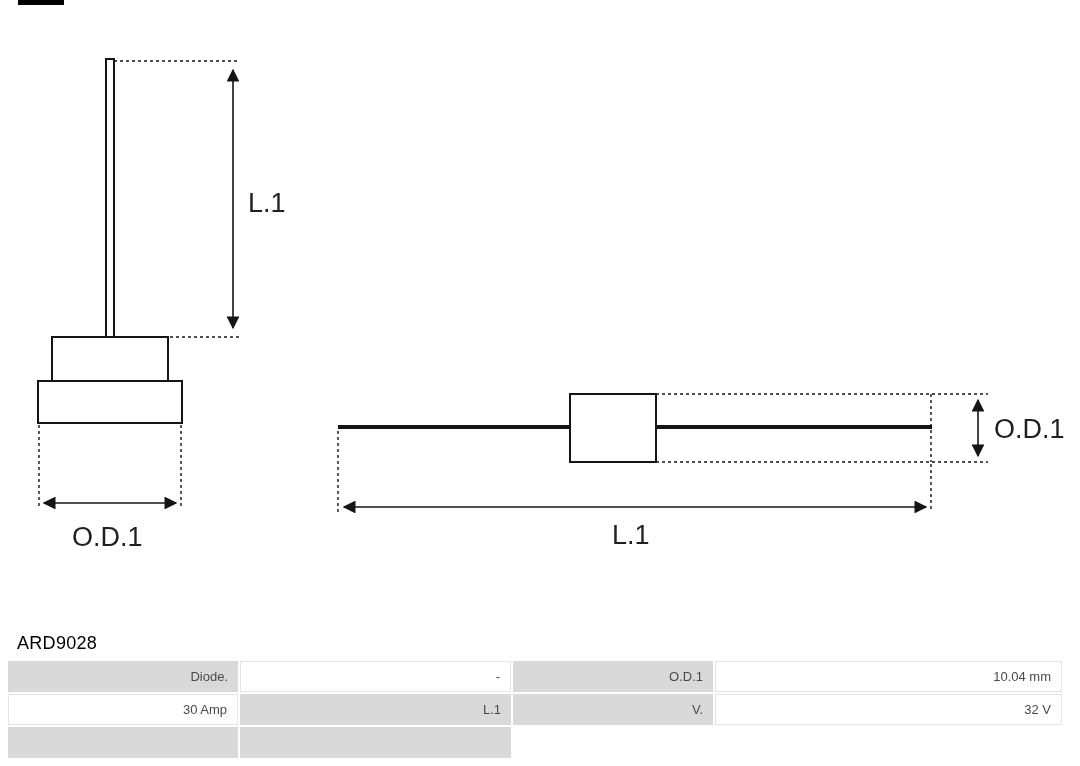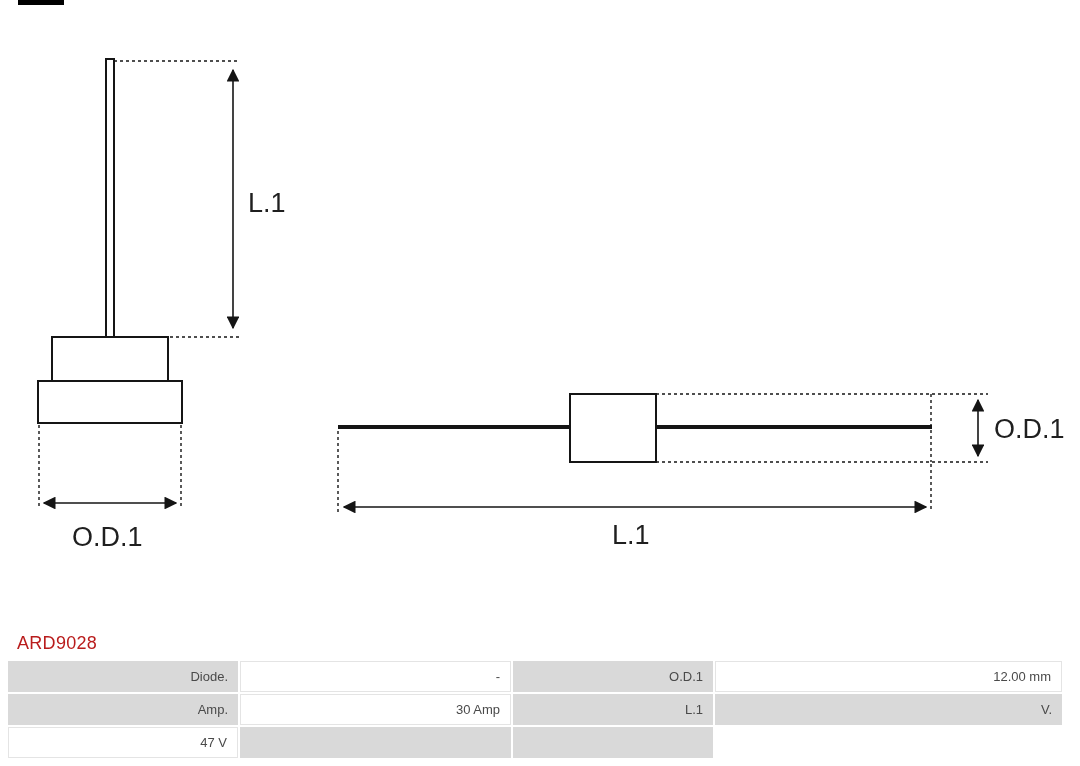--- a/index.html
+++ b/index.html
@@ -8,21 +8,21 @@
     background:#ffffff;
     font-family:"Liberation Sans", sans-serif;
     position:relative;
     overflow:hidden;
   }
   .top-mark { position:absolute; left:18px; top:0; width:46px; height:5px; background:#000; }
   .diagram { position:absolute; left:0; top:0; }
   .dim-text { font-size:27px; fill:#1f1f1f; font-family:"Liberation Sans", sans-serif; }
   .product-code {
     position:absolute; left:17px; top:633px;
-    font-size:18px; color:#b91c1c; letter-spacing:0.3px;
+    font-size:18px; color:#000000; letter-spacing:0.3px;
   }
   .spec-table {
     position:absolute; left:8px; top:661px; width:1054px;
     display:grid;
     grid-template-columns:230px 271px 200px 347px;
     grid-auto-rows:31px;
     gap:2px;
     font-size:13px; color:#4a4a4a;text-align:center;
   }
   .cell {
@@ -75,23 +75,22 @@
   <text x="612" y="544" class="dim-text">L.1</text>
 </svg>
 
 <div class="product-code">ARD9028</div>
 
 <div class="spec-table">
 
   <div class="cell label">Diode.</div>
   <div class="cell value">-</div>
   <div class="cell label">O.D.1</div>
-  <div class="cell value">12.00 mm</div>
+  <div class="cell value">10.04 mm</div>
 
-  <div class="cell label">Amp.</div>
   <div class="cell value">30 Amp</div>
   <div class="cell label">L.1</div>
 
   <div class="cell label">V.</div>
-  <div class="cell value">47 V</div>
+  <div class="cell value">32 V</div>
   <div class="cell empty"></div>
   <div class="cell empty"></div>
 </div>
 
 </body></html>

